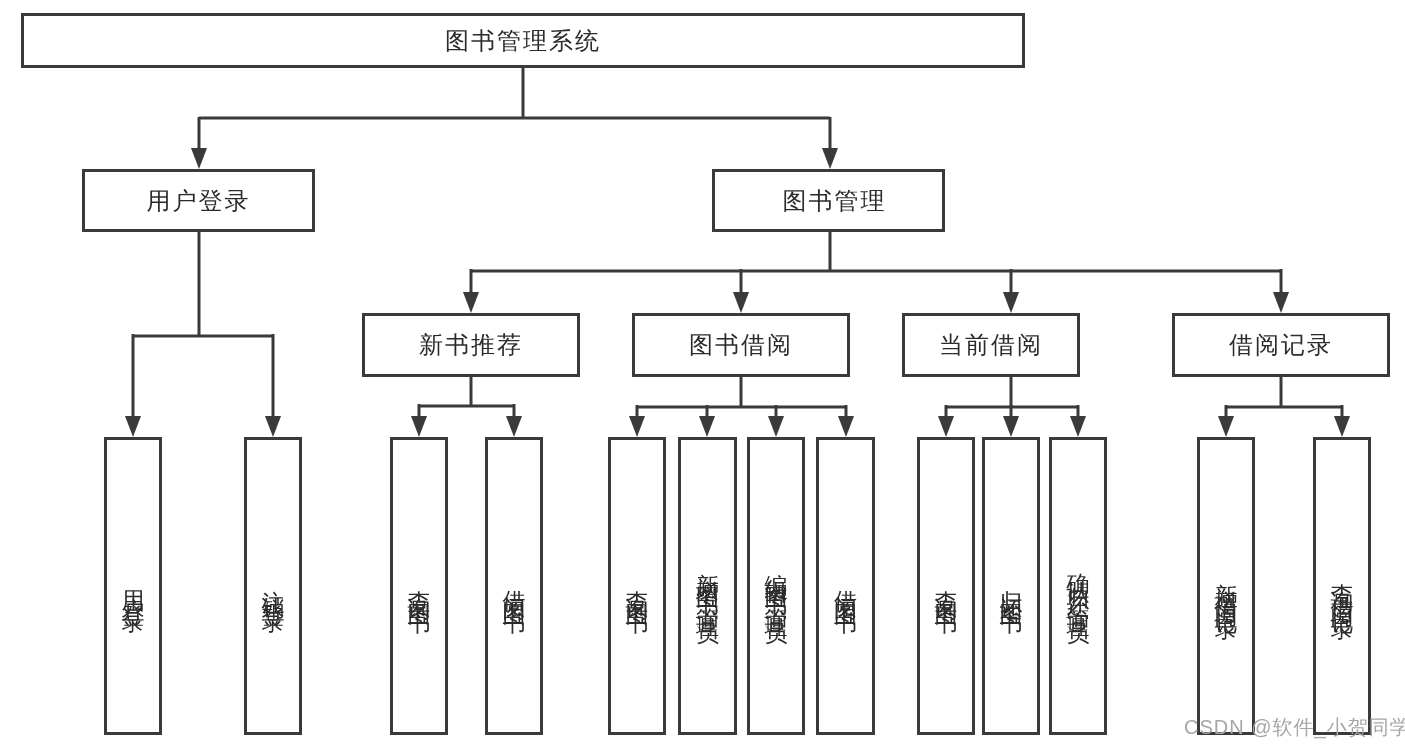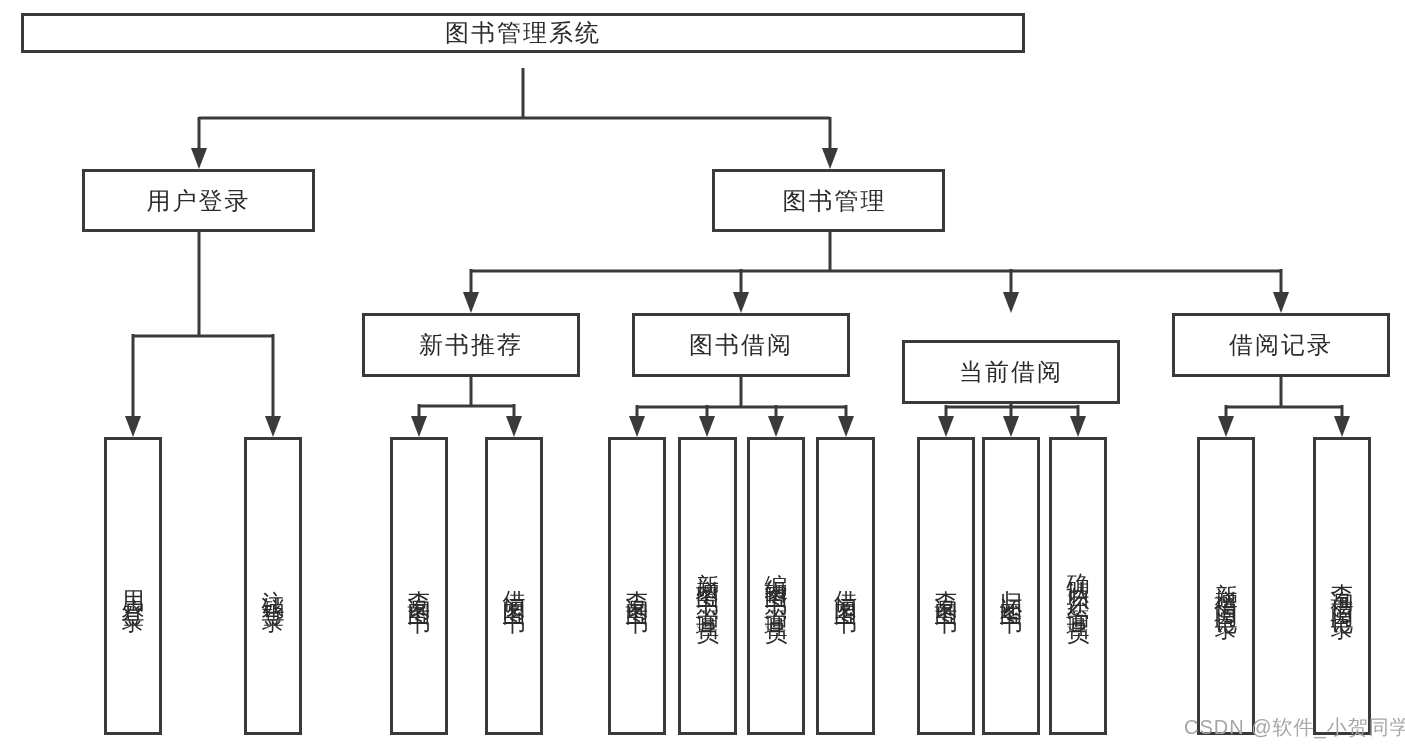--- a/index.html
+++ b/index.html
@@ -102,38 +102,38 @@
       <polygon points="768,416 784,416 776,437"></polygon>
       <polygon points="838,416 854,416 846,437"></polygon>
       <polygon points="938,416 954,416 946,437"></polygon>
       <polygon points="1003,416 1019,416 1011,437"></polygon>
       <polygon points="1070,416 1086,416 1078,437"></polygon>
       <polygon points="1218,416 1234,416 1226,437"></polygon>
       <polygon points="1334,416 1350,416 1342,437"></polygon>
     </g>
   </svg>
 
-  <div class="box hbox" style="left:21px;top:13px;width:1004px;height:40px;text-align:right;">
+  <div class="box hbox" style="left:21px;top:13px;width:1004px;height:55px;text-align:right;">
     <span>图书管理系统</span>
   </div>
 
   <div class="box hbox" style="left:82px;top:169px;width:233px;height:63px;">
     <span>用户登录</span>
   </div>
   <div class="box hbox" style="left:712px;top:169px;width:233px;height:63px;padding-left:12px;">
     <span>图书管理</span>
   </div>
 
   <div class="box hbox" style="left:362px;top:313px;width:218px;height:64px;">
     <span>新书推荐</span>
   </div>
   <div class="box hbox" style="left:632px;top:313px;width:218px;height:64px;">
     <span>图书借阅</span>
   </div>
-  <div class="box hbox" style="left:902px;top:313px;width:218px;height:64px;margin-top:27px;">
+  <div class="box hbox" style="left:902px;top:313px;width:178px;height:64px;">
     <span>当前借阅</span>
   </div>
   <div class="box hbox" style="left:1172px;top:313px;width:218px;height:64px;justify-content:center;">
     <span>借阅记录</span>
   </div>
 
   <div class="box vbox" style="left:104px;top:437px;width:58px;height:298px;">
     <span class="vtext">用户登录</span>
   </div>
   <div class="box vbox" style="left:244px;top:437px;width:58px;height:298px;">

